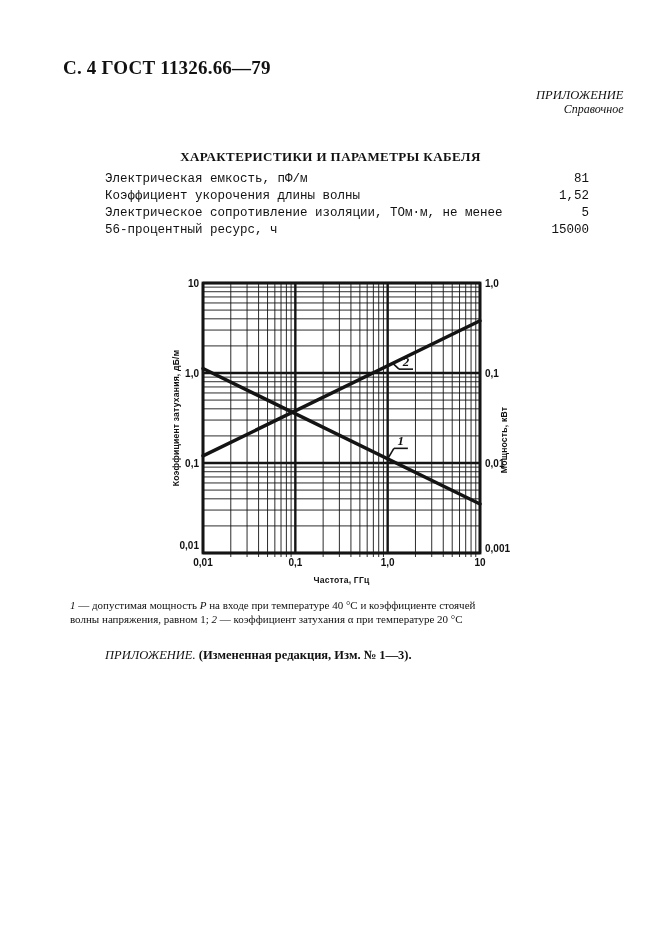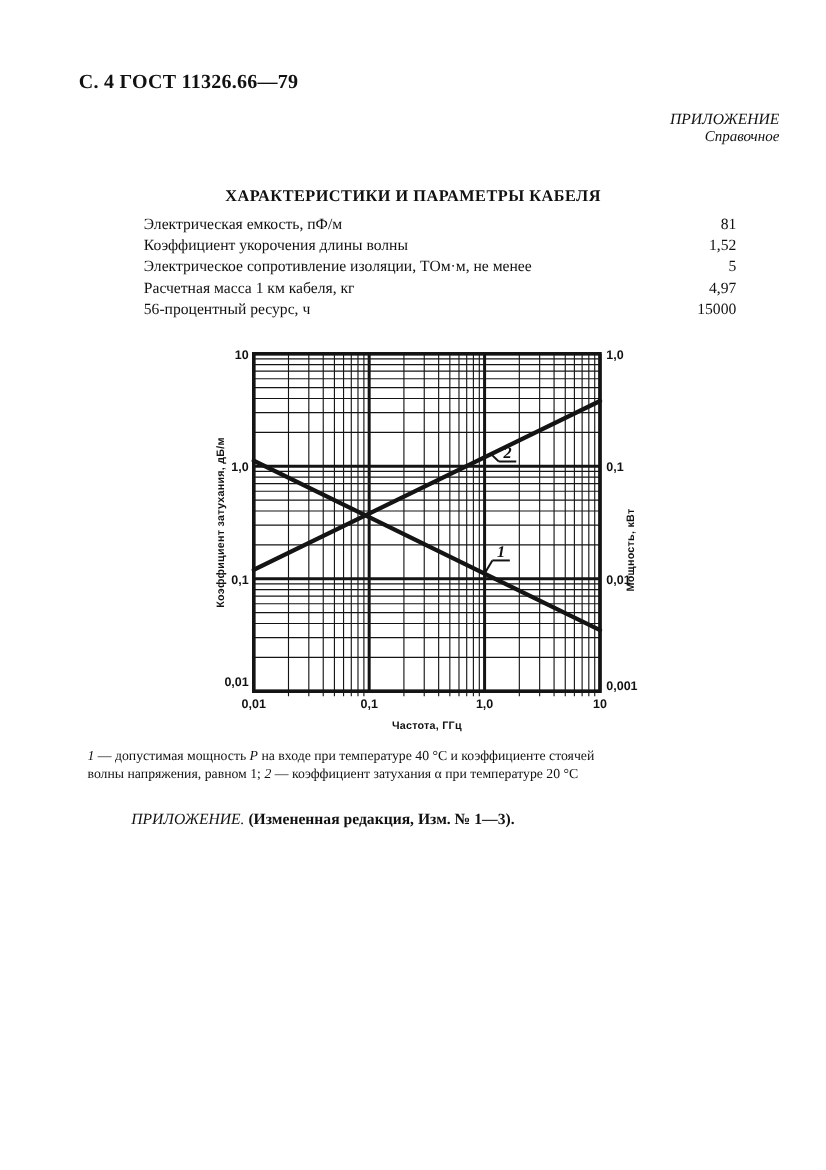--- a/index.html
+++ b/index.html
@@ -1,25 +1,25 @@
 <!DOCTYPE html>
 <html><head>
 <meta charset="utf-8">
 <style>
   html,body{margin:0;padding:0;}
   body{width:661px;height:936px;background:#ffffff;font-family:"Liberation Serif",serif;color:#111;}
   .page{position:relative;width:661px;height:936px;background:#fff;overflow:hidden;}
 
-  .hdr{position:absolute;left:63px;top:57px;font-size:16px;font-weight:bold;letter-spacing:.2px;}
+  .hdr{position:absolute;left:63px;top:57px;font-size:19px;font-weight:bold;letter-spacing:.2px;}
   .appendix{position:absolute;left:536px;top:88px;font-style:italic;font-size:12.5px;line-height:14px;text-align:right;}
   .appendix .sub{padding-left:4px;font-size:12px;}
 
   .doc-title{position:absolute;left:80px;right:80px;top:149px;text-align:center;font-weight:bold;font-size:13px;letter-spacing:.4px;}
 
-  .params{position:absolute;left:115px;right:72px;top:171px;font-size:12.5px;}
+  .params{position:absolute;left:105px;right:72px;top:171px;font-size:12.5px;font-family:Liberation Mono, monospace;}
   .prow{display:flex;align-items:baseline;height:17px;line-height:17px;}
   .plabel{white-space:nowrap;}
   .pleader{flex:1;margin:0 3px 0 6px;background-image:radial-gradient(circle at 1.2px 1.2px,#1c1c1c 1px,rgba(0,0,0,0) 1.25px);background-size:9.5px 3px;background-repeat:repeat-x;background-position:left bottom 4px;}
   .pvalue{min-width:44px;text-align:right;white-space:nowrap;}
 
   .chart-title{position:absolute;left:203px;width:277px;top:250px;text-align:center;font-weight:bold;font-size:12.5px;}
   .chart-wrap{position:absolute;left:158px;top:270px;width:368px;height:322px;}
   svg text{fill:#111;}
   .tick{font-family:"Liberation Sans",sans-serif;font-weight:bold;font-size:10px;}
   .axis-title{font-family:"Liberation Sans",sans-serif;font-weight:bold;font-size:8.6px;letter-spacing:.2px;}
@@ -53,25 +53,20 @@
     </div>
     <div class="prow">
       <span class="plabel">Коэффициент укорочения длины волны</span>
       <span class="pleader"></span>
       <span class="pvalue">1,52</span>
     </div>
     <div class="prow">
       <span class="plabel">Электрическое сопротивление изоляции, ТОм·м, не менее</span>
       <span class="pleader"></span>
       <span class="pvalue">5</span>
-    </div>
-    <div class="prow">
-      <span class="plabel">Расчетная масса 1 км кабеля, кг</span>
-      <span class="pleader"></span>
-      <span class="pvalue">4,97</span>
     </div>
     <div class="prow">
       <span class="plabel">56-процентный ресурс, ч</span>
       <span class="pleader"></span>
       <span class="pvalue">15000</span>
     </div>
   </div>
 
 
   <div class="chart-wrap">

